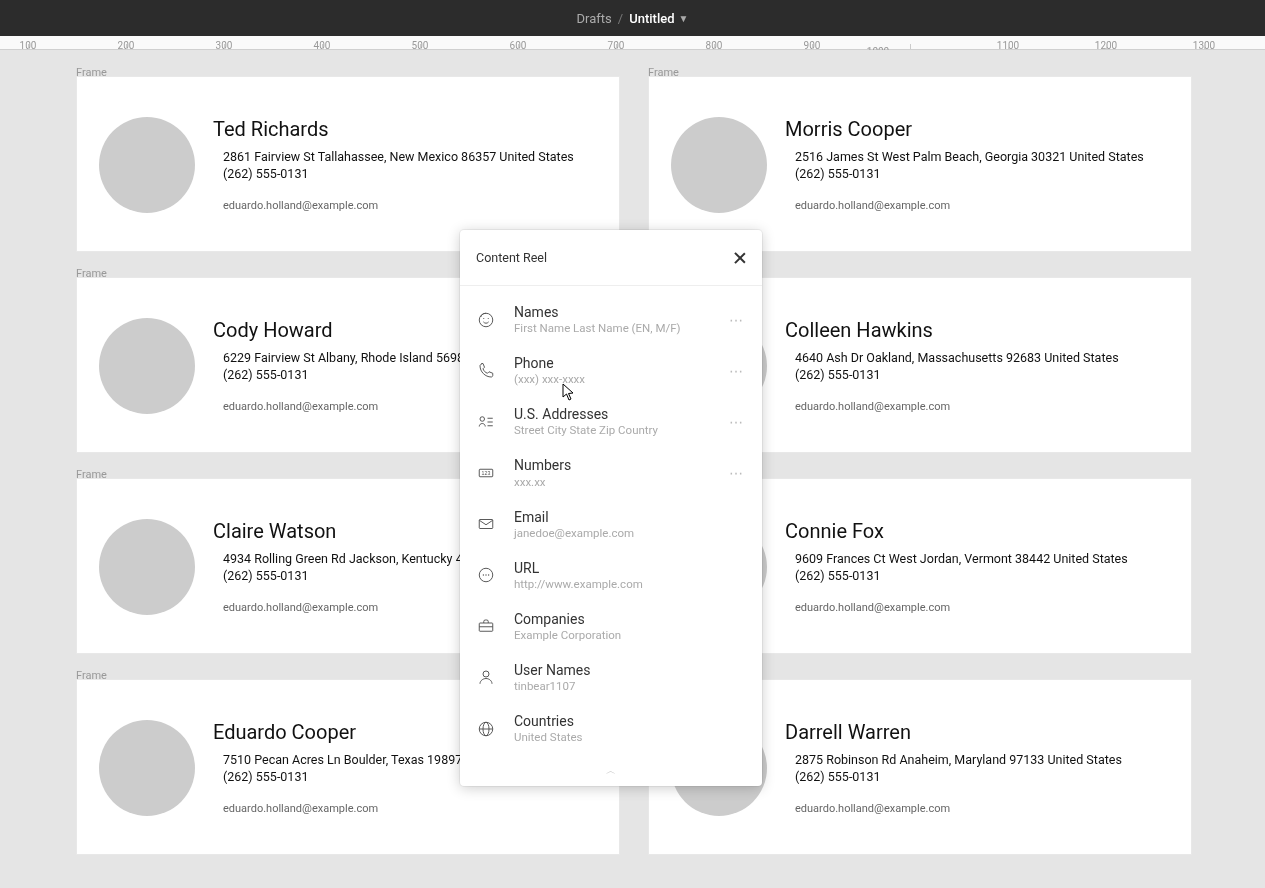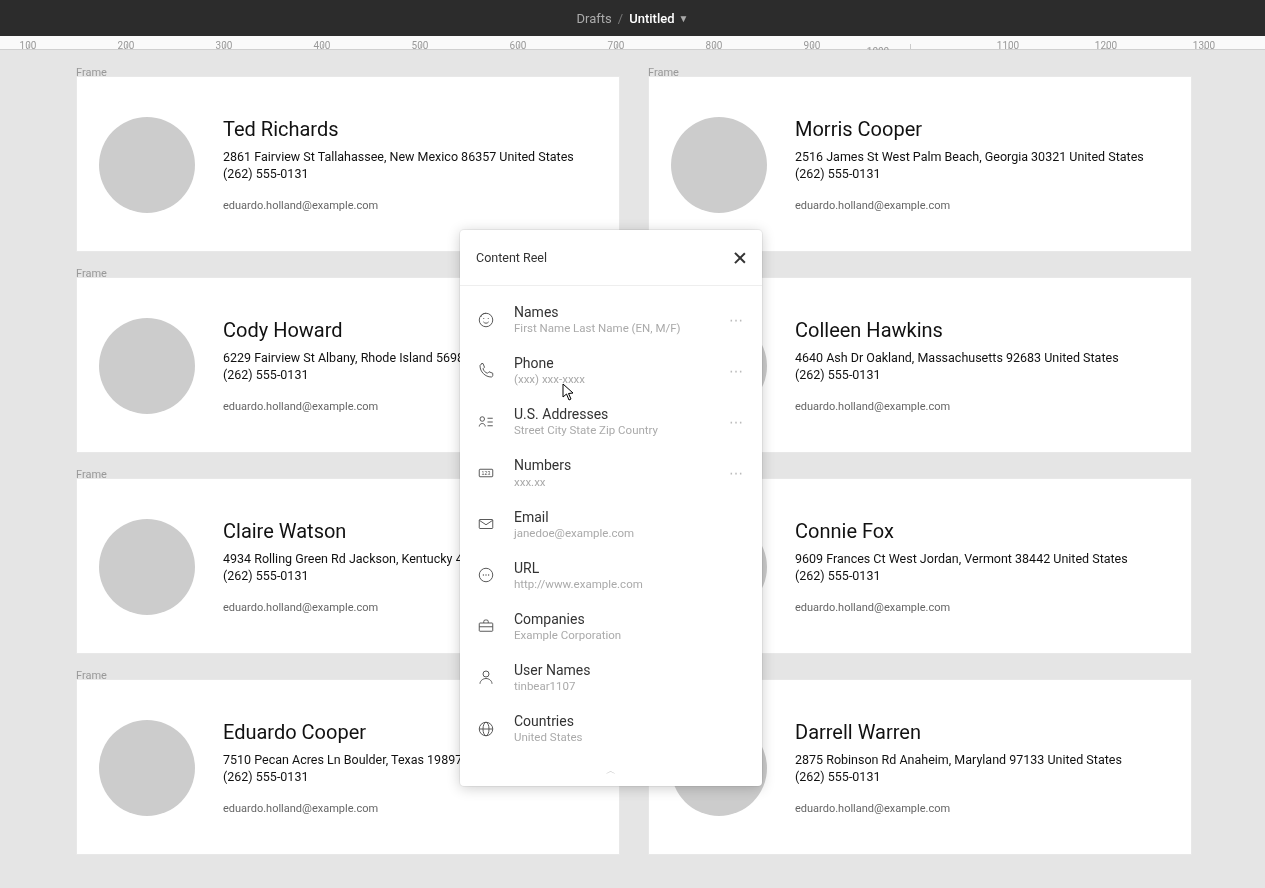--- a/index.html
+++ b/index.html
@@ -72,21 +72,21 @@
     position: absolute;
     left: 22px;
     top: 40px;
     width: 96px;
     height: 96px;
     border-radius: 50%;
     background: #ccc;
   }
   .cname {
     position: absolute;
-    left: 146px;
+    left: 136px;
     top: 40px;
     font-size: 20px;
     color: #111;
   }
   .caddr {
     position: absolute; left:146px; top:72px; font-size:12.5px; color:#111;
     white-space: nowrap;
   }
   .cphone {
     position: absolute; left:146px; top:89px; font-size:12.5px; color:#111;

